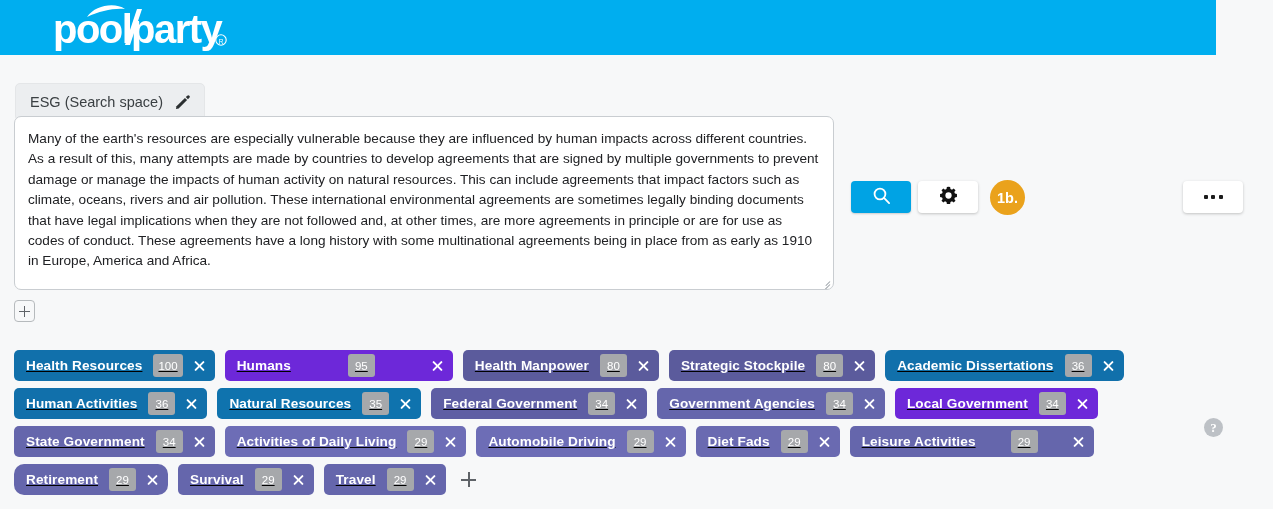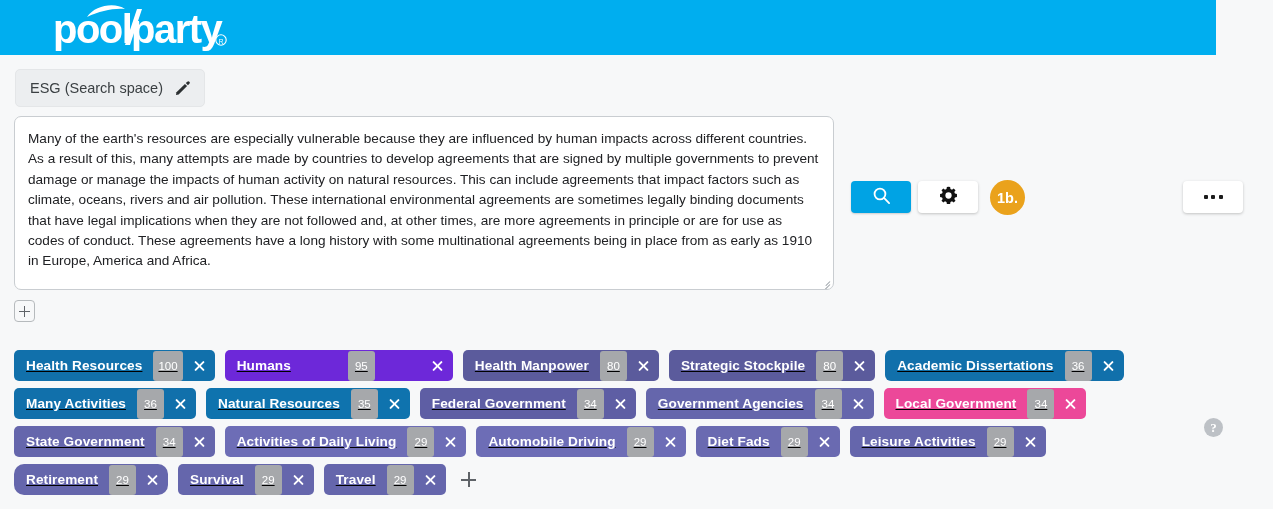--- a/index.html
+++ b/index.html
@@ -17,21 +17,21 @@
     background: #00aeef;
   }
   .logo-wrap {
     position: absolute; left: 53px; top: 2px;
     height: 52px; display: flex; align-items: center;
   }
   .logo-svg { display: block; }
 
   
   .space-chip {
-    position: absolute; left: 15px; top: 69px;
+    position: absolute; left: 15px; top: 83px;
     height: 38px; padding: 0 14px;
     background: #eceef0; border-radius: 5px;
     display: flex; align-items: center; gap: 12px;
     border: 1px solid #e4e6e8;
   }
   .space-chip .label { font-size: 14.5px; color: #3b4043; white-space: nowrap; }
   .pencil-icon { width: 15px; height: 15px; display: block; }
 
   
   .query-box {
@@ -129,21 +129,21 @@
   .tag {
     display: inline-flex; align-items: center;
     height: 31px; border-radius: 5px;
     padding: 0 0 0 12px;
     color: #ffffff; cursor: pointer;
     white-space: nowrap;
   }
   .tag .t-label { font-size: 13.6px; font-weight: bold; letter-spacing: .1px; }
   .tag .t-score {
     margin-left: 11px;
-    min-width: 27px; height: 30px;
+    min-width: 27px; height: 23px;
     background: #a6a8ab; border-radius: 3px;
     color: #ffffff; font-size: 11.5px;
     display: inline-flex; align-items: center; justify-content: center;
     padding: 0 5px;
   }
   .tag .t-close {
     width: 32px; height: 31px;
     display: inline-flex; align-items: center; justify-content: center;
     cursor: pointer;
   }
@@ -268,21 +268,21 @@
         </span>
       </div>
       <div class="tag" style="background: rgb(17, 112, 171); border-radius: 6px;">
         <span class="t-label">Academic Dissertations</span>
         <span class="t-score">36</span>
         <span class="t-close">
           <span class="x-glyph"></span>
         </span>
       </div>
       <div class="tag" style="background: rgb(17, 112, 171);">
-        <span class="t-label">Many Activities</span>
+        <span class="t-label">Human Activities</span>
         <span class="t-score">36</span>
         <span class="t-close">
           <span class="x-glyph"></span>
         </span>
       </div>
       <div class="tag" style="background: rgb(15, 115, 174);">
         <span class="t-label">Natural Resources</span>
         <span class="t-score">35</span>
         <span class="t-close">
           <span class="x-glyph"></span>
@@ -295,21 +295,21 @@
           <span class="x-glyph"></span>
         </span>
       </div>
       <div class="tag" style="background: rgb(101, 102, 172);">
         <span class="t-label">Government Agencies</span>
         <span class="t-score">34</span>
         <span class="t-close">
           <span class="x-glyph"></span>
         </span>
       </div>
-      <div class="tag" style="background: #ec4899;">
+      <div class="tag" style="background: #6d28d9;">
         <span class="t-label">Local Government</span>
         <span class="t-score">34</span>
         <span class="t-close">
           <span class="x-glyph"></span>
         </span>
       </div>
       <div class="tag" style="background: rgb(101, 102, 172);">
         <span class="t-label">State Government</span>
         <span class="t-score">34</span>
         <span class="t-close">
@@ -330,21 +330,21 @@
           <span class="x-glyph"></span>
         </span>
       </div>
       <div class="tag" style="background: rgb(106, 106, 177);">
         <span class="t-label">Diet Fads</span>
         <span class="t-score">29</span>
         <span class="t-close">
           <span class="x-glyph"></span>
         </span>
       </div>
-      <div class="tag" style="background: rgb(101, 102, 172);">
+      <div class="tag" style="background: rgb(101, 102, 172); gap: 24px;">
         <span class="t-label">Leisure Activities</span>
         <span class="t-score">29</span>
         <span class="t-close">
           <span class="x-glyph"></span>
         </span>
       </div>
       <div class="tag" style="background: rgb(101, 102, 172); border-radius: 10px;">
         <span class="t-label">Retirement</span>
         <span class="t-score">29</span>
         <span class="t-close">

